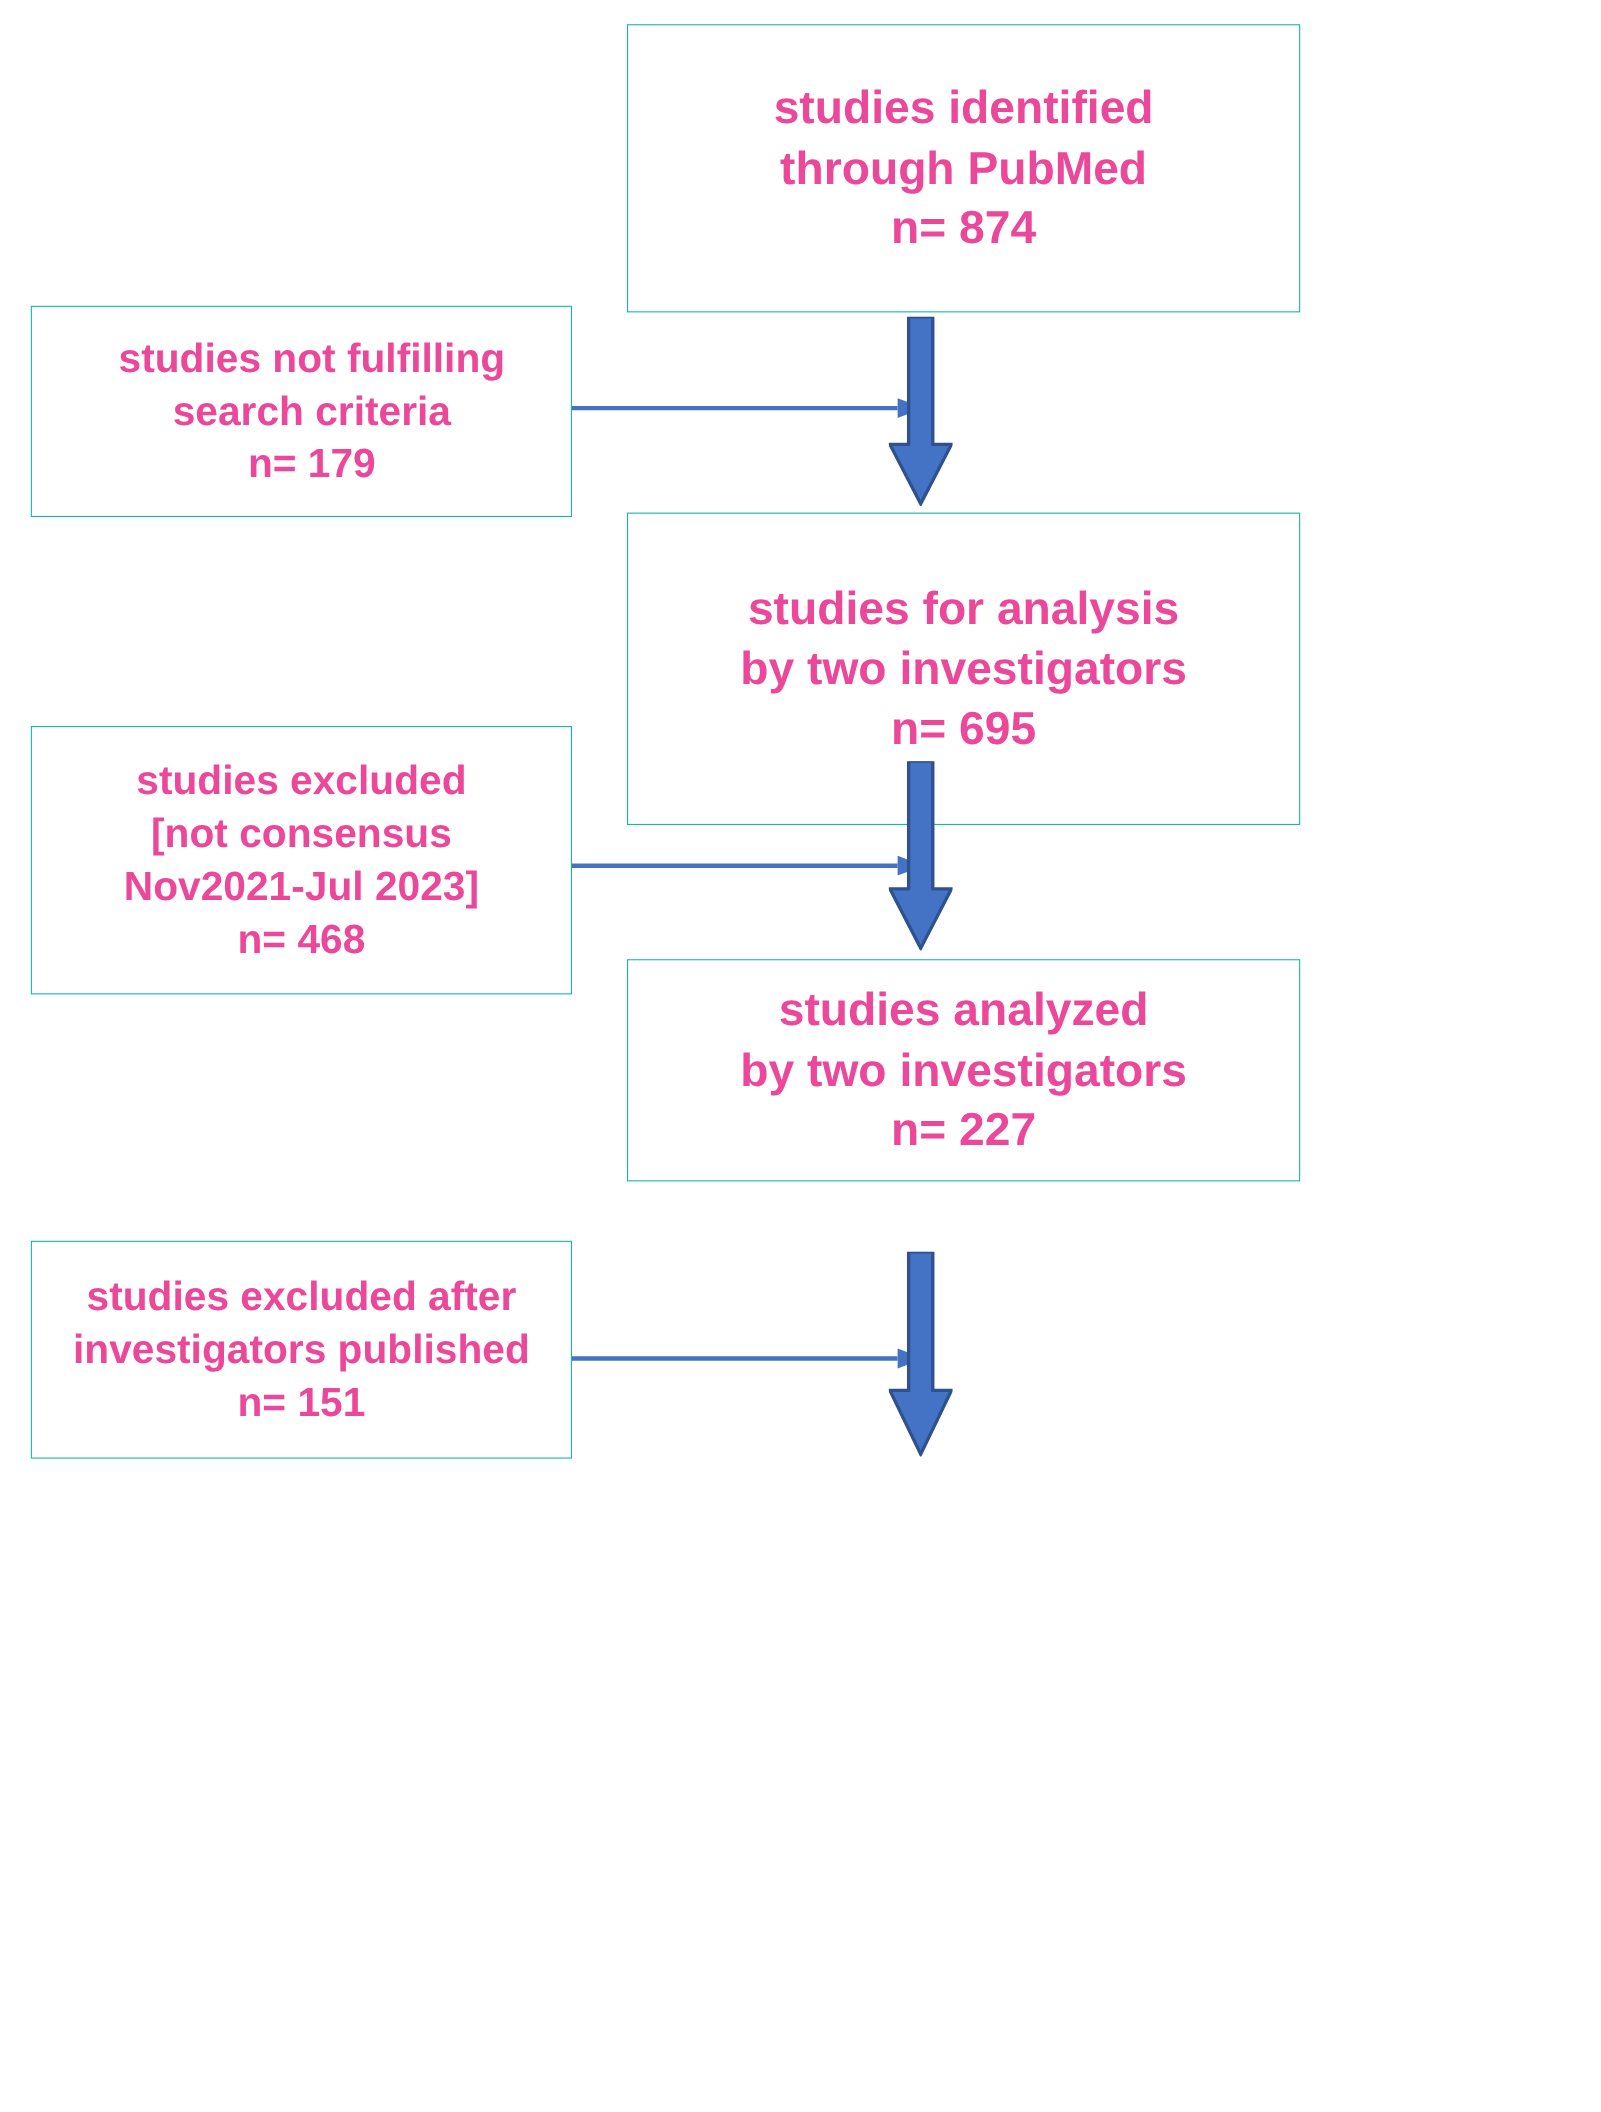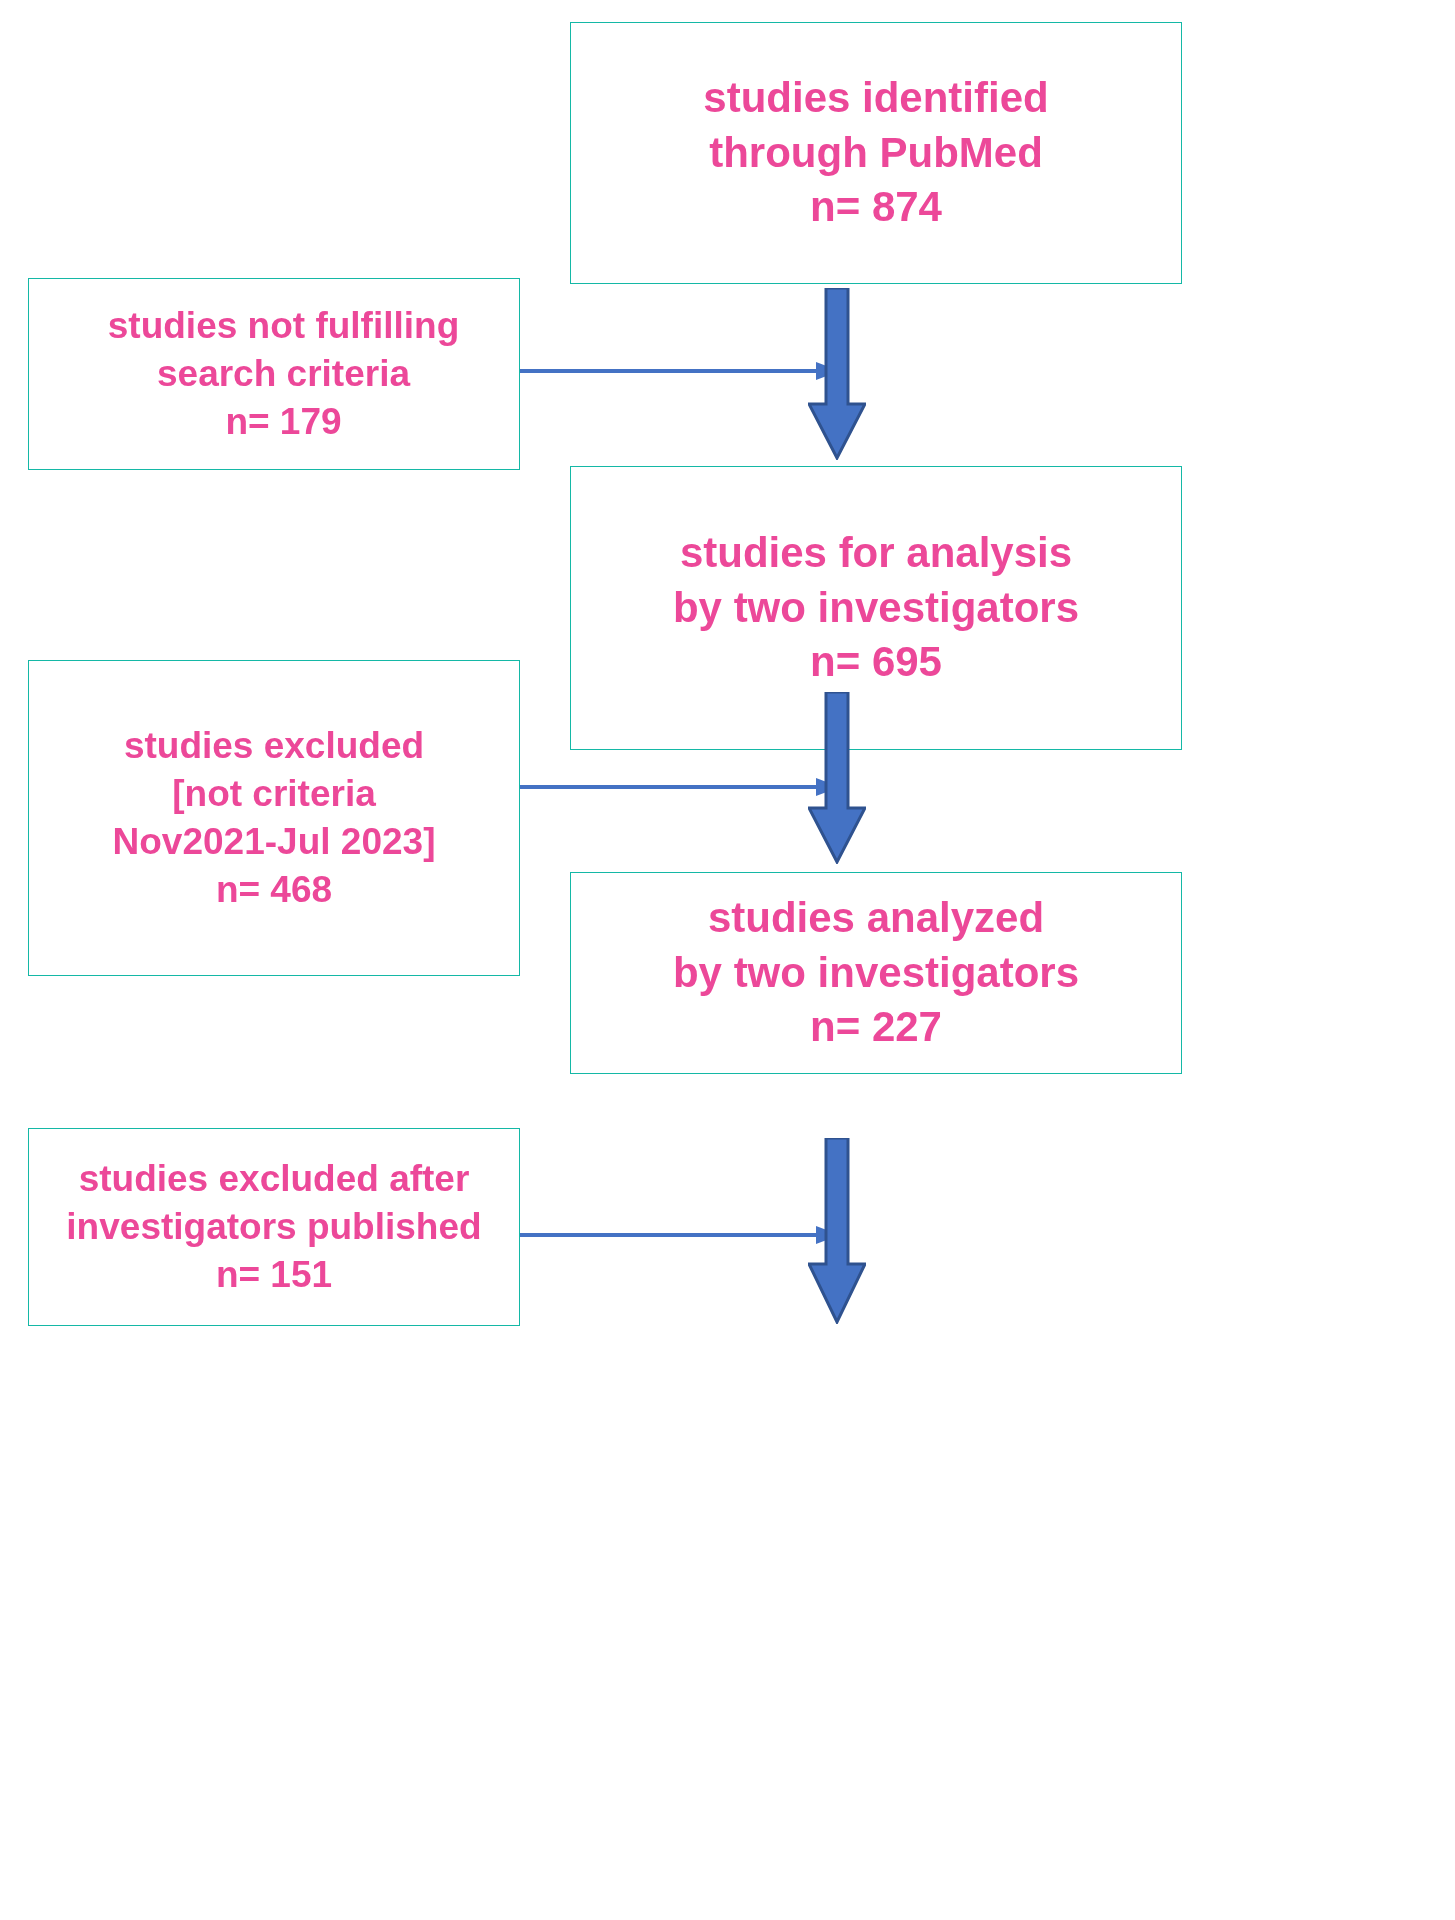--- a/index.html
+++ b/index.html
@@ -48,21 +48,21 @@
     width: 492px;
     font-size: 37px;
   }
   
   #box-identified   { top: 22px;   height: 262px; }
   #box-for-analysis { top: 466px;  height: 284px; }
   #box-analyzed     { top: 872px;  height: 202px; }
   #box-final        { top: 1332px; height: 244px; font-size: 47px; }
 
   #box-not-fulfilling { top: 278px;  height: 192px; padding-left: 19px; }
-  #box-excluded-dates { top: 660px;  height: 316px; }
+  #box-excluded-dates { top: 660px;  height: 244px; }
   #box-excluded-cons  { top: 1128px; height: 198px; }
 
   
   .block-arrow {
     position: absolute;
     left: 808px;
     width: 58px;
   }
   #arrow-1 { top: 288px; height: 172px; }
   #arrow-2 { top: 692px; height: 172px; }
@@ -104,21 +104,21 @@
   </svg>
 
   <div class="box main-box" id="box-for-analysis">
     <span class="line">studies for analysis</span>
     <span class="line">by two investigators</span>
     <span class="line">n= 695</span>
   </div>
 
   <div class="box side-box" id="box-excluded-dates">
     <span class="line">studies excluded</span>
-    <span class="line">[not criteria</span>
+    <span class="line">[not consensus</span>
     <span class="line">Nov2021-Jul 2023]</span>
     <span class="line">n= 468</span>
   </div>
 
   <svg class="thin-arrow" id="thin-arrow-2" viewBox="0 0 320 26" preserveAspectRatio="none">
     <line x1="0" y1="13" x2="296" y2="13" stroke="#4472C4" stroke-width="4"></line>
     <polygon points="296,4 320,13 296,22" fill="#4472C4"></polygon>
   </svg>
 
   <svg class="block-arrow" id="arrow-2" viewBox="0 0 58 172" preserveAspectRatio="none">

